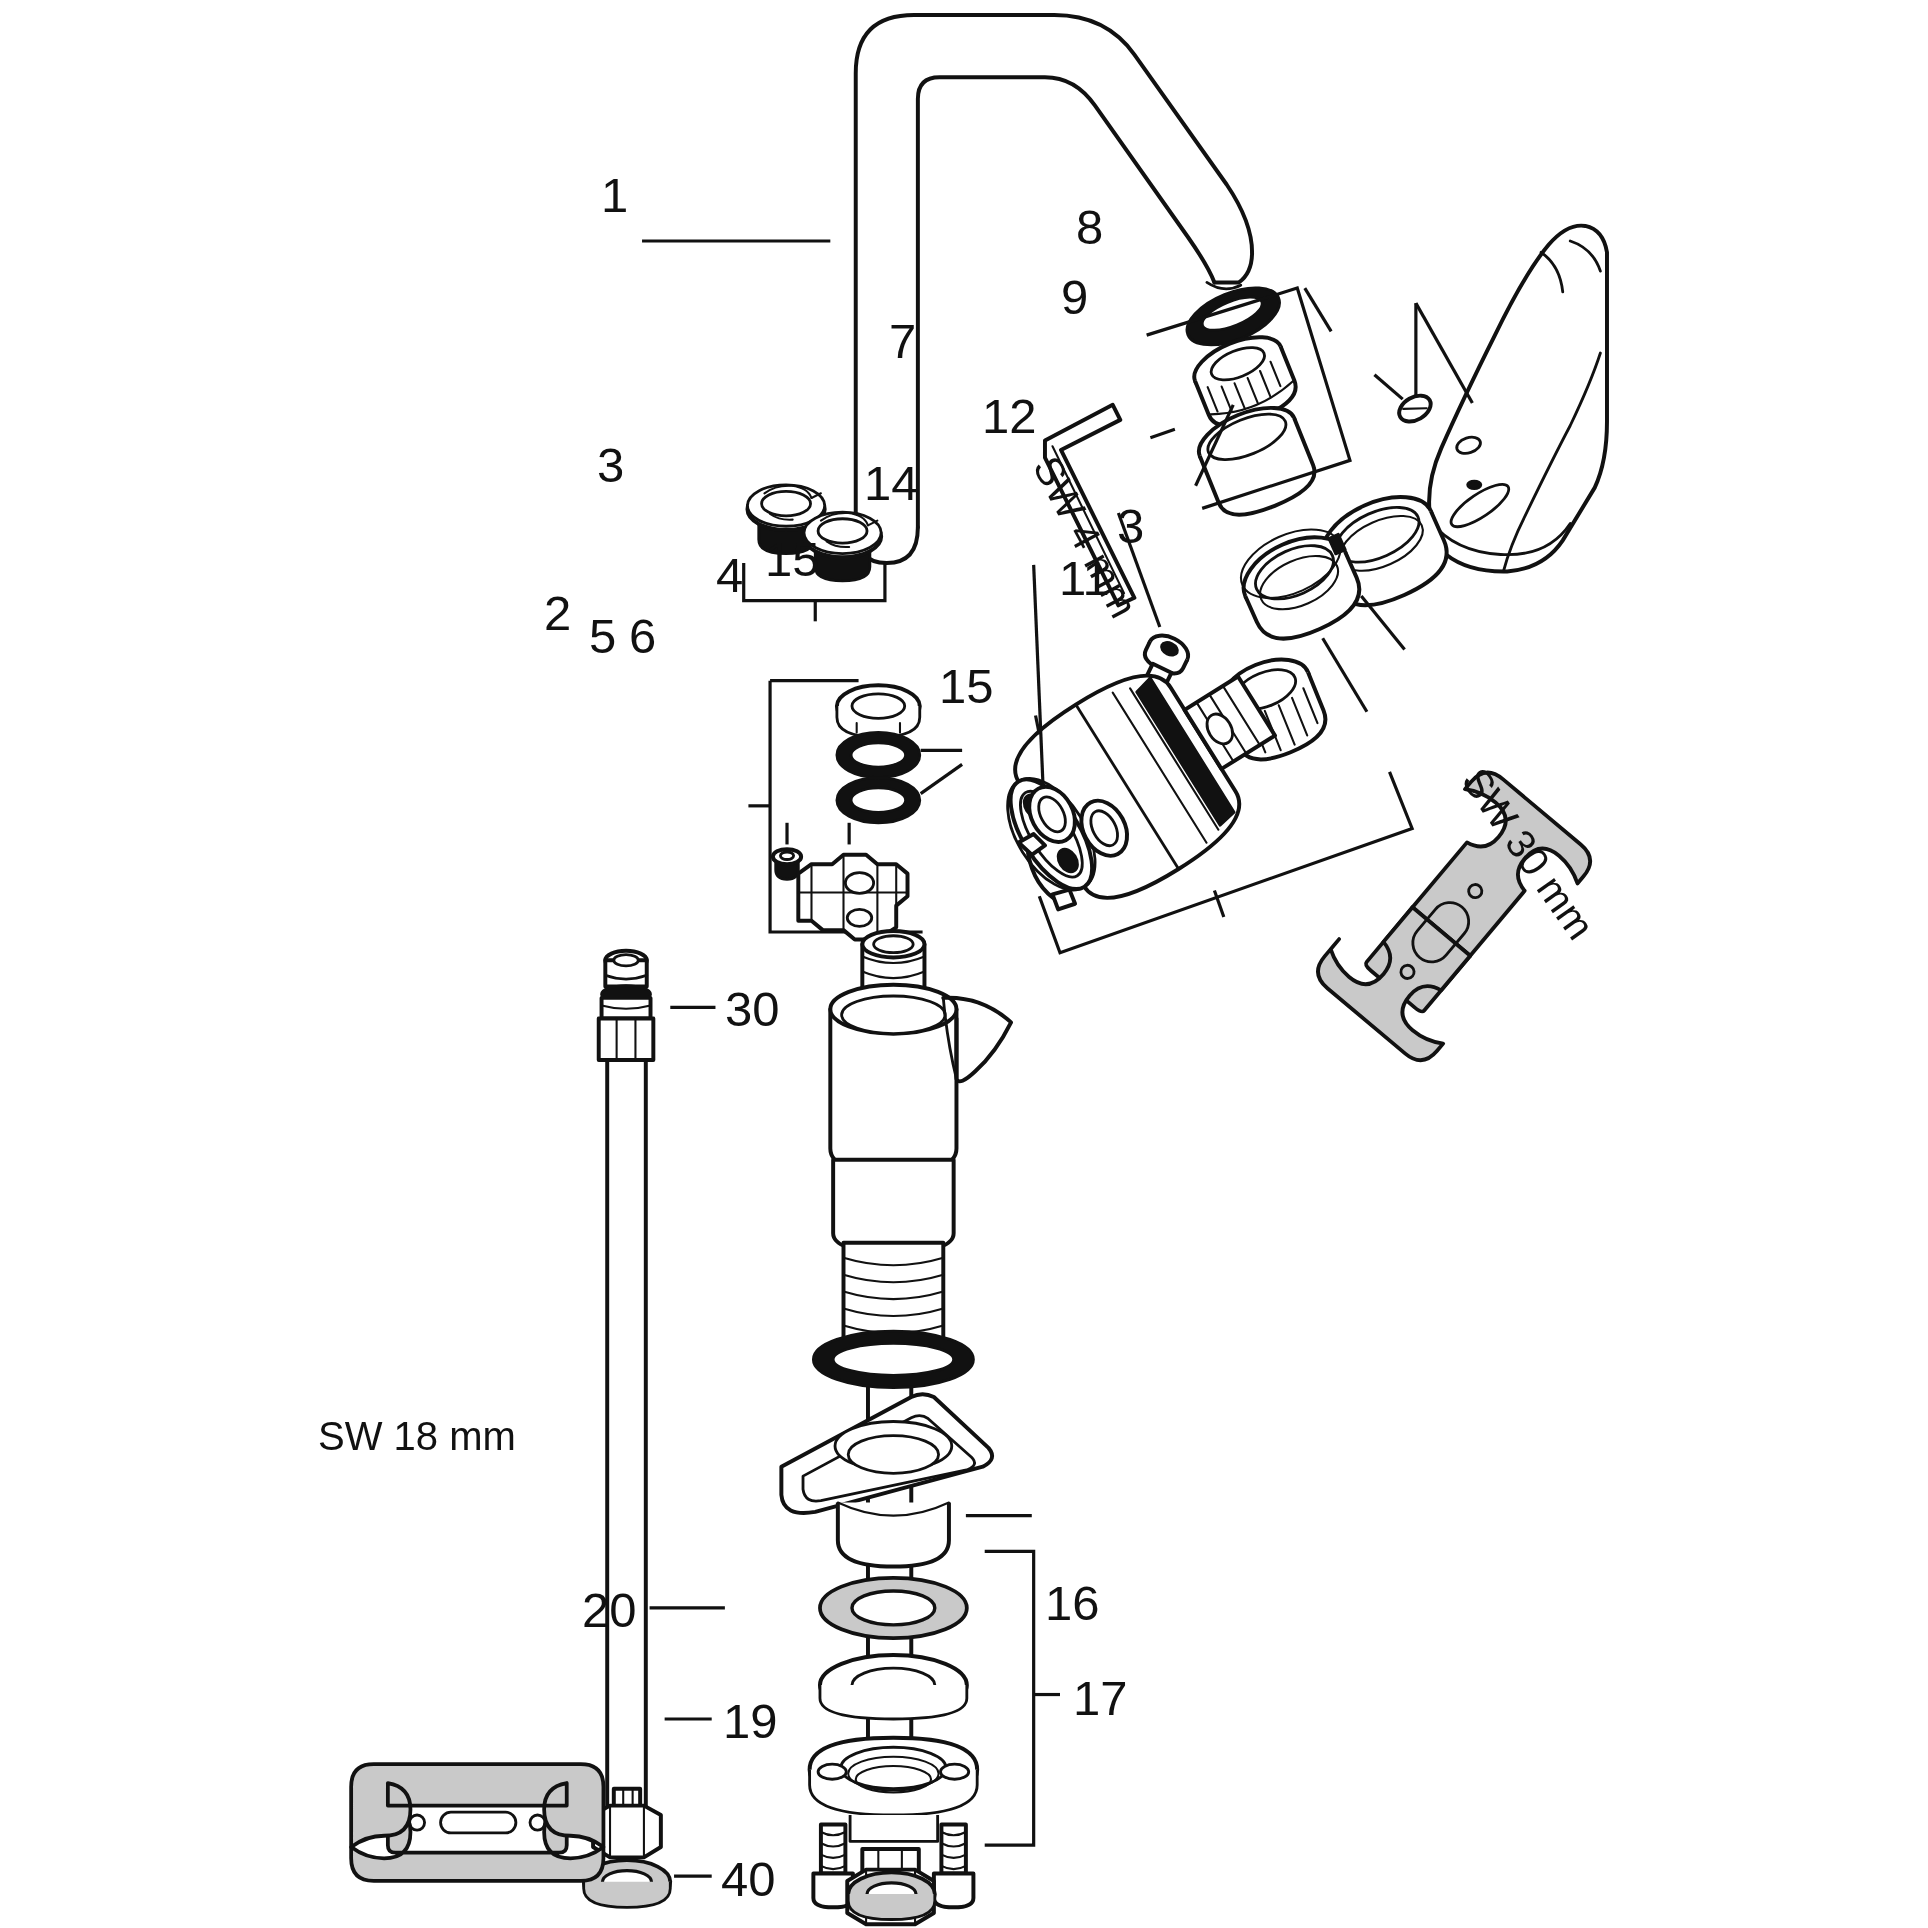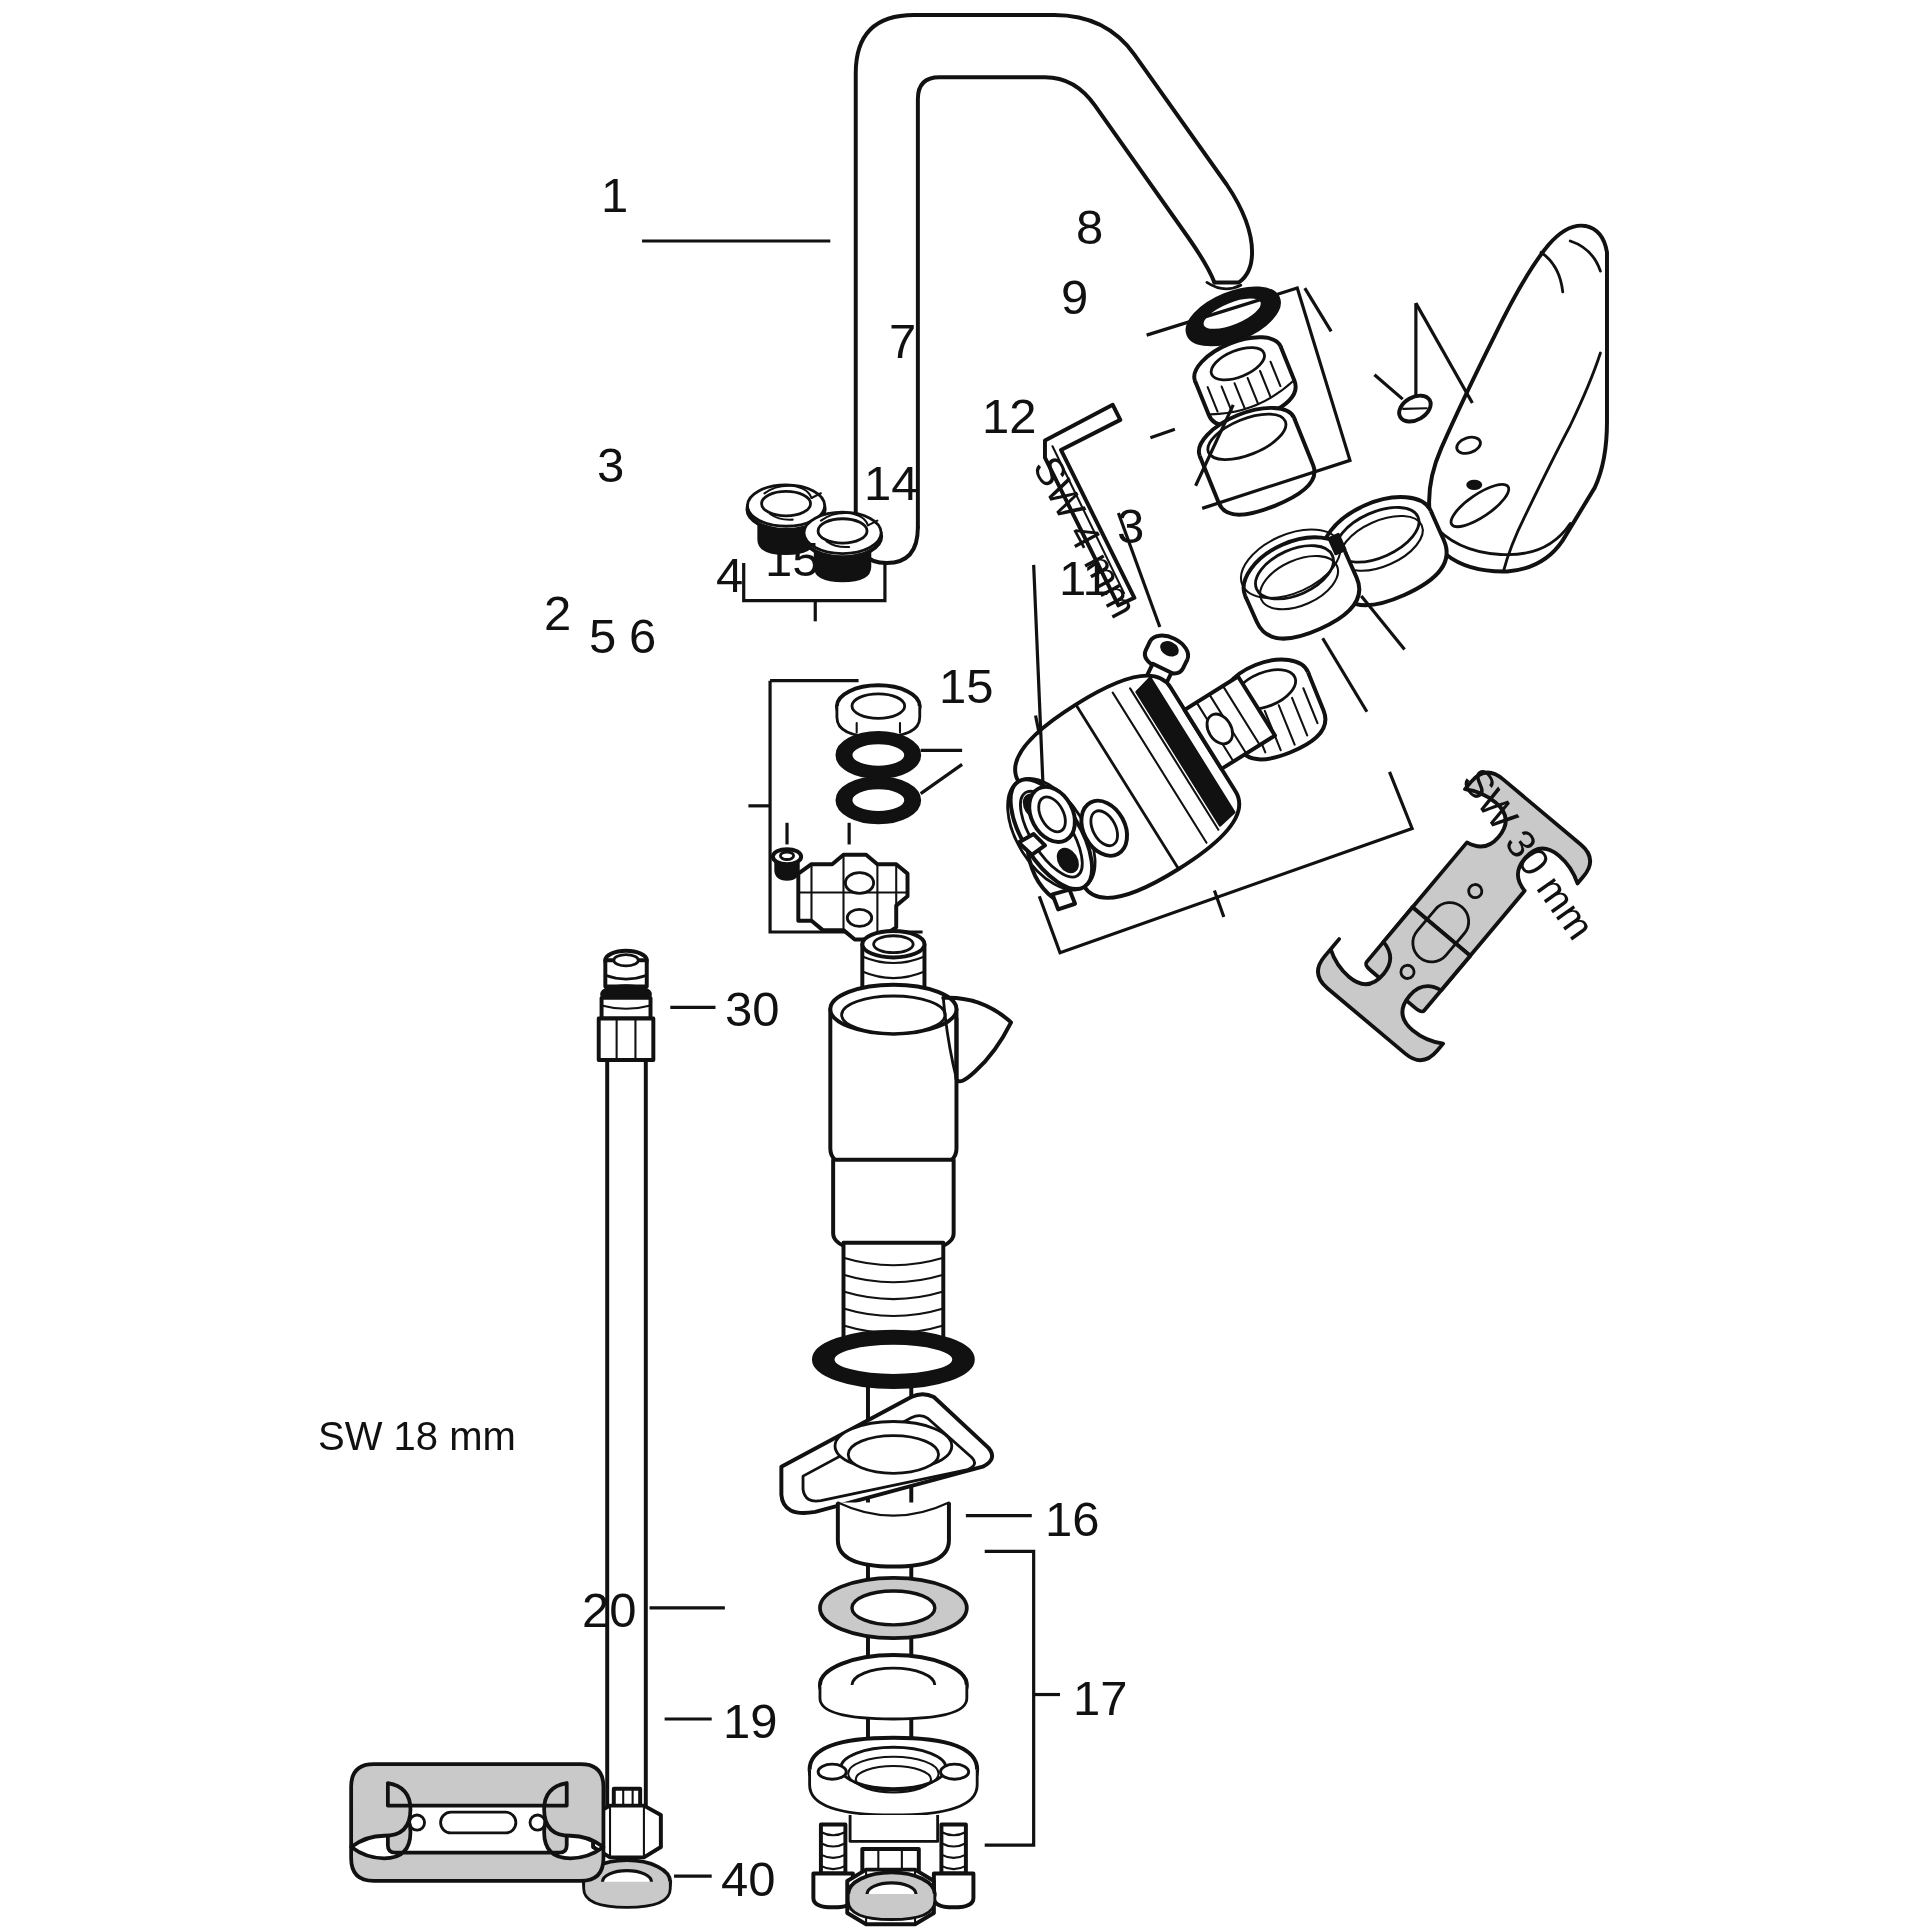--- a/index.html
+++ b/index.html
@@ -459,21 +459,21 @@
   <div class="lbl num" style="left:629px;top:612px">6</div>
   <div class="lbl num" style="left:889px;top:317px">7</div>
   <div class="lbl num" style="left:1076px;top:203px">8</div>
   <div class="lbl num" style="left:1061px;top:273px">9</div>
   <div class="lbl num" style="left:1117px;top:502px">3</div>
   <div class="lbl num" style="left:1059px;top:554px">11</div>
   <div class="lbl num" style="left:982px;top:392px">12</div>
   <div class="lbl num" style="left:939px;top:662px">15</div>
   <div class="lbl num" style="left:864px;top:459px">14</div>
   <div class="lbl num" style="left:765px;top:535px">15</div>
-  <div class="lbl num" style="left:1045px;top:1495px">16</div>
+  <div class="lbl num" style="left:1045px;top:1579px">16</div>
   <div class="lbl num" style="left:1073px;top:1674px">17</div>
   <div class="lbl num" style="left:582px;top:1586px">20</div>
   <div class="lbl num" style="left:723px;top:1697px">19</div>
   <div class="lbl num" style="left:721px;top:1855px">40</div>
   <div class="lbl num" style="left:725px;top:985px">30</div>
 
   <div class="lbl tool" style="left:1062px;top:450px;transform:rotate(62deg);transform-origin:0 0;">SW 4 mm</div>
   <div class="lbl tool" style="left:1488px;top:761px;transform:rotate(55deg);transform-origin:0 0;">SW 30 mm</div>
   <div class="lbl tool" style="left:318px;top:1416px">SW 18 mm</div>
 

